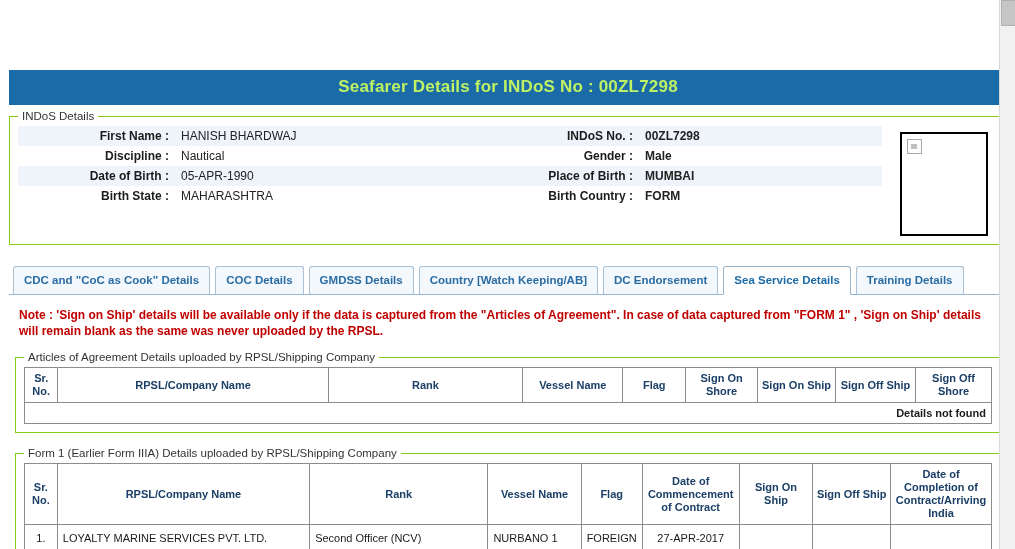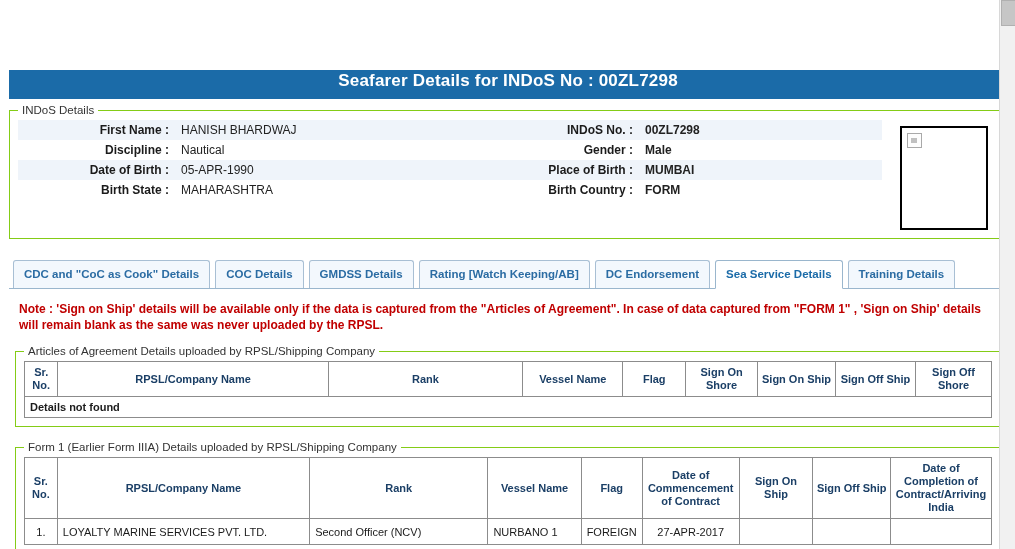--- a/index.html
+++ b/index.html
@@ -34,25 +34,25 @@
     border: 1px solid #b0b0b0;
   }
   .content {
     position: absolute;
     left: 9px;
     top: 70px;
     width: 998px;
   }
   .title-bar {
     background: #1b6ba8;
-    color: #ffffff;
+    color: #bef264;
     text-align: center;
     font-size: 17px;
     font-weight: bold;
-    padding: 1px 0 8px 0;
+    padding: 7px 0 8px 0;
     letter-spacing: .2px;
   }
   fieldset.box {
     border: 1px solid #84cc16;
     margin: 5px 0 0 0;
     padding: 4px 8px 8px 8px;
     background: #ffffff;
   }
   fieldset.box > legend {
     font-size: 11.5px;
@@ -175,21 +175,21 @@
     line-height: 13px;
   }
   table.grid td {
     border: 1px solid #8c8c8c;
     padding: 4px 5px;
     color: #1b1b1b;
     font-size: 11px;
   }
   td.center { text-align: center; }
   td.notfound {
-    text-align: left;
+    text-align: right;
     color: #c00000;
     font-weight: bold;
     font-size: 12px;
     padding: 4px 0;
     border-radius: 7px;
   }
   .empty-cell { height: 17px; }
 </style>
 </head>
 <body>
@@ -234,21 +234,21 @@
         <div class="photo-box">
           <span class="broken-img"></span>
         </div>
       </div>
     </fieldset>
 
     <div class="tabs">
       <div class="tab">CDC and "CoC as Cook" Details</div>
       <div class="tab">COC Details</div>
       <div class="tab">GMDSS Details</div>
-      <div class="tab">Rating [Watch Keeping/AB]</div>
+      <div class="tab">Country [Watch Keeping/AB]</div>
       <div class="tab">DC Endorsement</div>
       <div class="tab active">Sea Service Details</div>
       <div class="tab">Training Details</div>
     </div>
 
     <div class="tab-panel">
 
       <div class="note">
         <span class="note-lbl">Note :</span><span> 'Sign on Ship' details will be available only if the data is captured from the "Articles of Agreement". In case of data captured from "FORM 1" , 'Sign on Ship' details will remain blank as the same was never uploaded by the RPSL.</span>
       </div>

